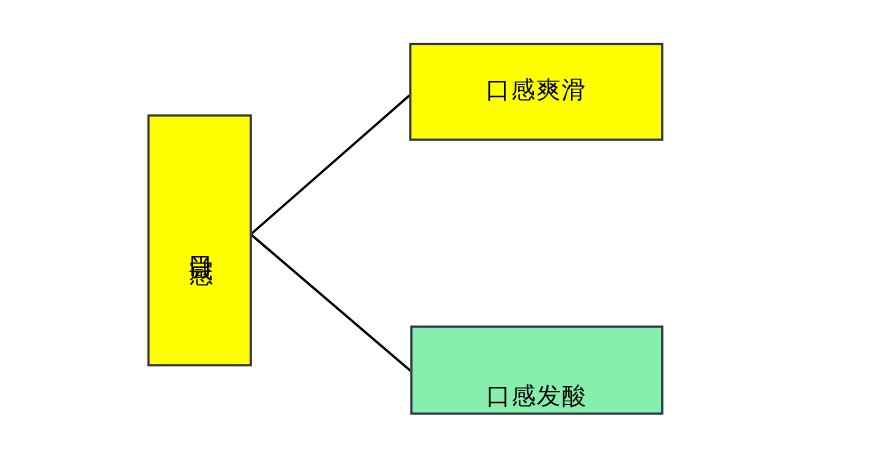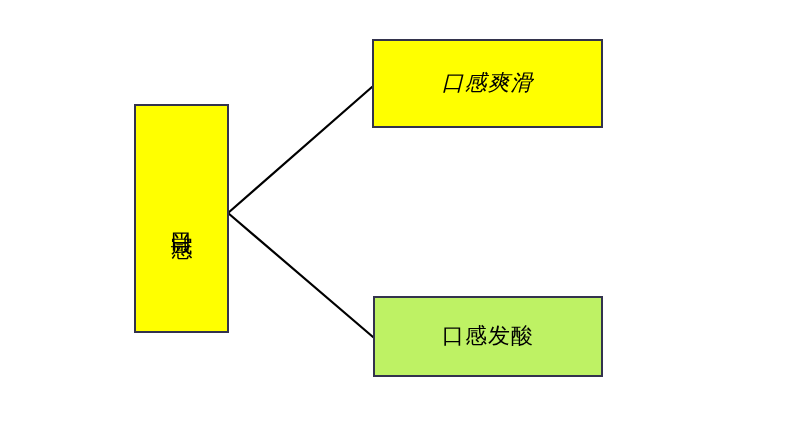--- a/index.html
+++ b/index.html
@@ -82,20 +82,20 @@
   <svg class="connector-layer" viewBox="0 0 790 425">
     <line id="connector-0" stroke="#000000" stroke-width="2.2" stroke-linecap="round" x1="228" y1="213" x2="372" y2="87"></line>
     <line id="connector-1" stroke="#000000" stroke-width="2.2" stroke-linecap="round" x1="228" y1="213" x2="373" y2="337"></line>
   </svg>
 
   <div class="node-box" id="node-root" style="background: rgb(255, 255, 0); border-color: rgb(51, 51, 77);">
     <span class="node-label" style="color: rgb(0, 0, 0);">尝口感</span>
   </div>
 
   <div class="node-box" id="node-branch-0" style="background: rgb(255, 255, 0); border-color: rgb(51, 51, 77);">
-    <span class="node-label" style="color: rgb(0, 0, 0); font-style: italic;">口感爽滑</span>
+    <span class="node-label" style="color: rgb(0, 0, 0);">口感爽滑</span>
   </div>
 
-  <div class="node-box" id="node-branch-1" style="background: #bef264; border-color: rgb(51, 51, 77);">
+  <div class="node-box" id="node-branch-1" style="background: #86efac; border-color: rgb(51, 51, 77); align-items: flex-end;">
     <span class="node-label" style="color: rgb(0, 0, 0);">口感发酸</span>
   </div>
 
 </div>
 
 </body></html>

